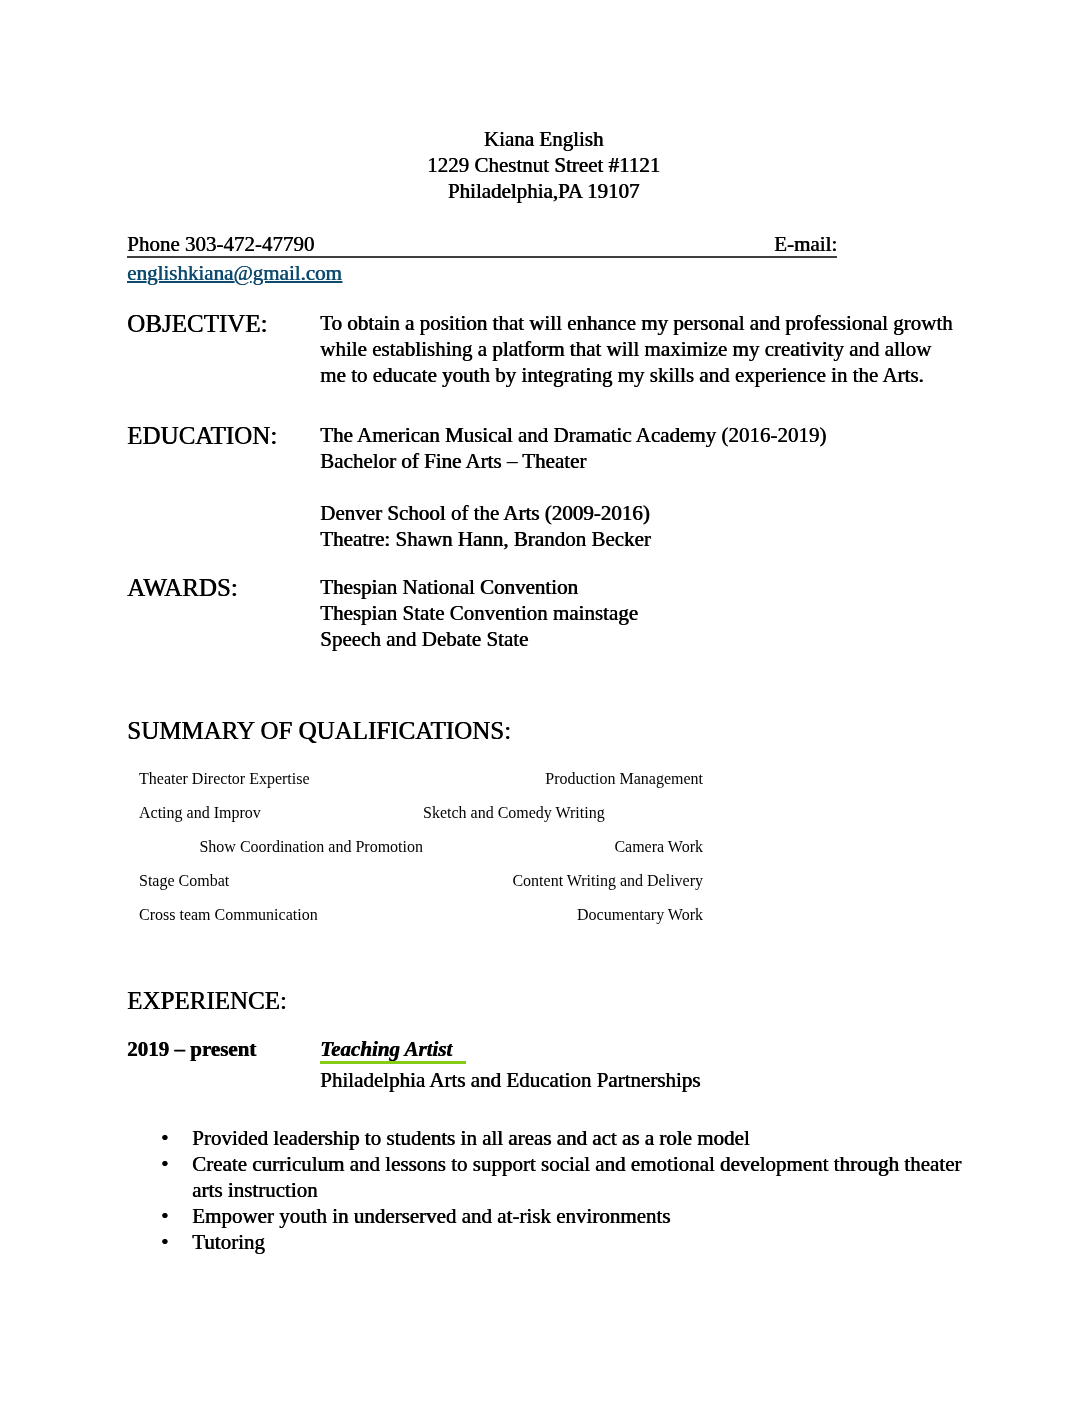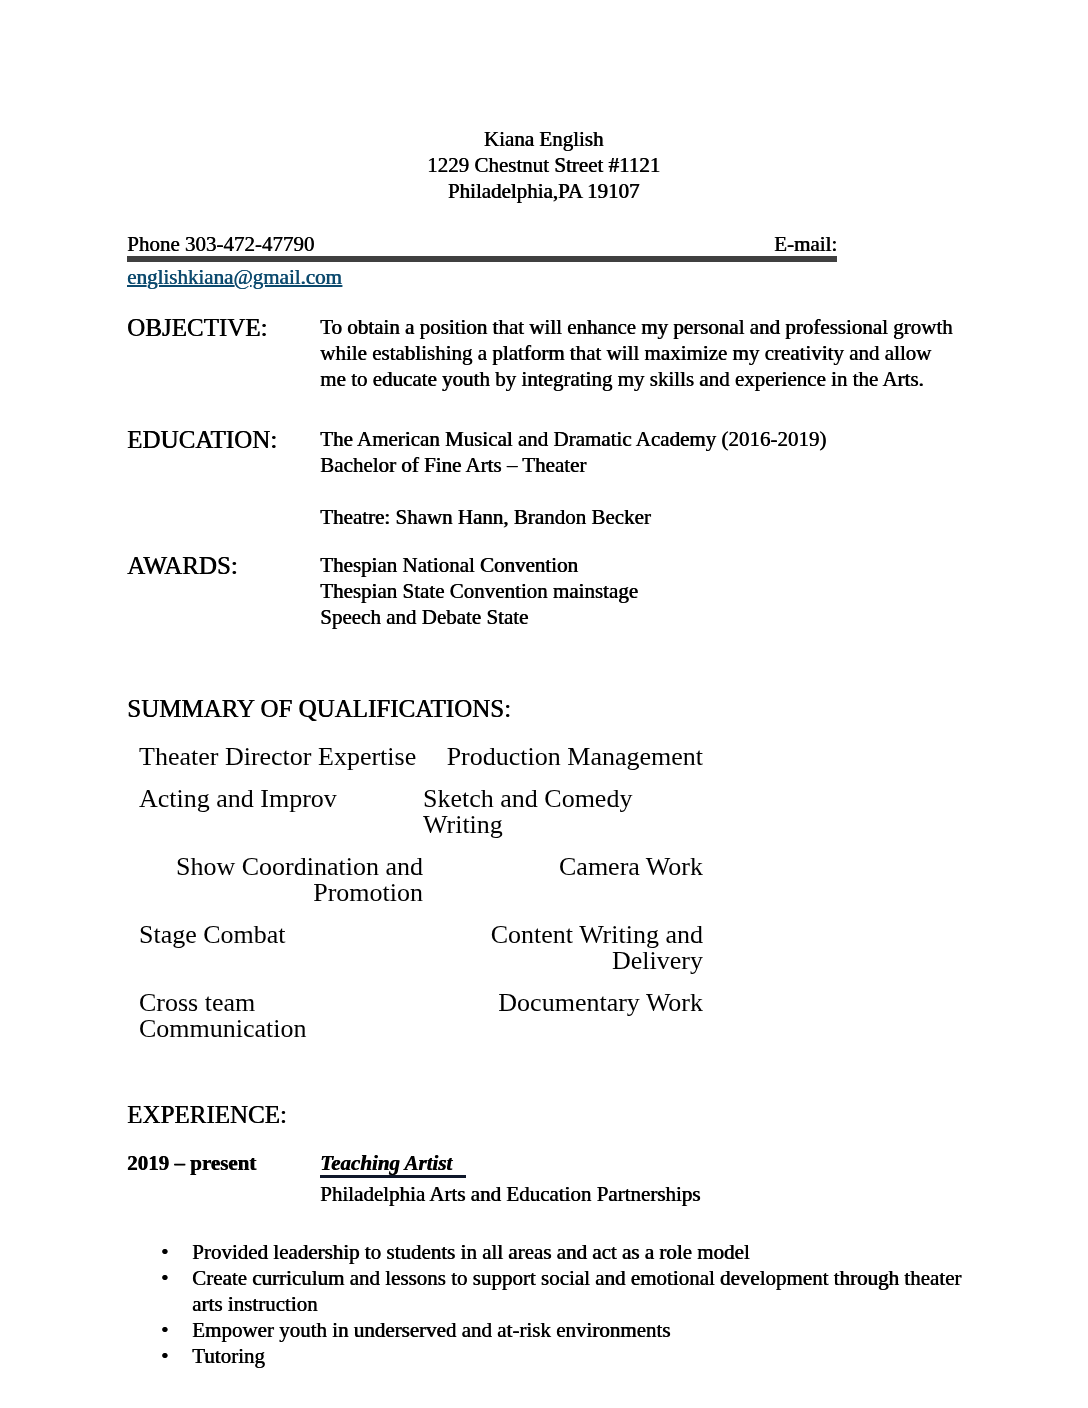--- a/index.html
+++ b/index.html
@@ -33,21 +33,21 @@
   }
 
   .contact-line {
     margin-top: 28px;
     width: 710px;
     display: flex;
     justify-content: space-between;
     align-items: baseline;
     font-size: 21px;
     line-height: 24px;
-    border-bottom: 6px solid #404040;
+    border-bottom: 2px solid #404040;
   }
   .contact-email-row {
     font-size: 21px;
     line-height: 26px;
     margin-top: 2px;
   }
   .email-link {
     text-decoration: underline;
     text-decoration-thickness: 2px;
     cursor: pointer;
@@ -79,42 +79,42 @@
     font-weight: normal;
     margin: 0;
   }
   .summary-heading { margin-top: 64px; }
 
   .skills {
     margin-top: 20px;
     margin-left: 12px;
     display: grid;
     grid-template-columns: 284px 280px;
-    row-gap: 16px;
-    font-size: 26px;
+    row-gap: 8px;
+    font-size: 16px;
     line-height: 26px;
   }
   .skills .cell { text-shadow: none; }
   .skills .cell.right { text-align: right; }
 
   .experience-heading { margin-top: 58px; }
 
   .experience-entry {
     margin-top: 20px;
     display: grid;
     grid-template-columns: 193px 640px;
     font-size: 21px;
     line-height: 26px;
   }
   .entry-dates { font-weight: bold; }
   .entry-title {
     font-weight: bold;
     font-style: italic;
     display: inline-block;
-    border-bottom: 3px solid #0f172a;
+    border-bottom: 3px solid #84cc16;
     padding-right: 14px;
     line-height: 23px;
     margin-bottom: 3px;
   }
 
   ul.bullets {
     margin: 32px 0 0 0;
     padding: 0 0 0 65px;
     list-style: none;
     width: 780px;
@@ -155,20 +155,21 @@
 
   <div class="section education-section">
     <h2 class="sec-label heavy">EDUCATION:</h2>
     <div class="sec-body heavy">
       <div>
         <div>The American Musical and Dramatic Academy (2016-2019)</div>
         <div>Bachelor of Fine Arts – Theater</div>
       </div>
       <div class="edu-spacer"></div>
       <div>
+        <div>Denver School of the Arts (2009-2016)</div>
         <div>Theatre: Shawn Hann, Brandon Becker</div>
       </div>
     </div>
   </div>
 
   <div class="section awards-section">
     <h2 class="sec-label heavy">AWARDS:</h2>
     <div class="sec-body heavy">
       <div>Thespian National Convention</div>
       <div>Thespian State Convention mainstage</div>

